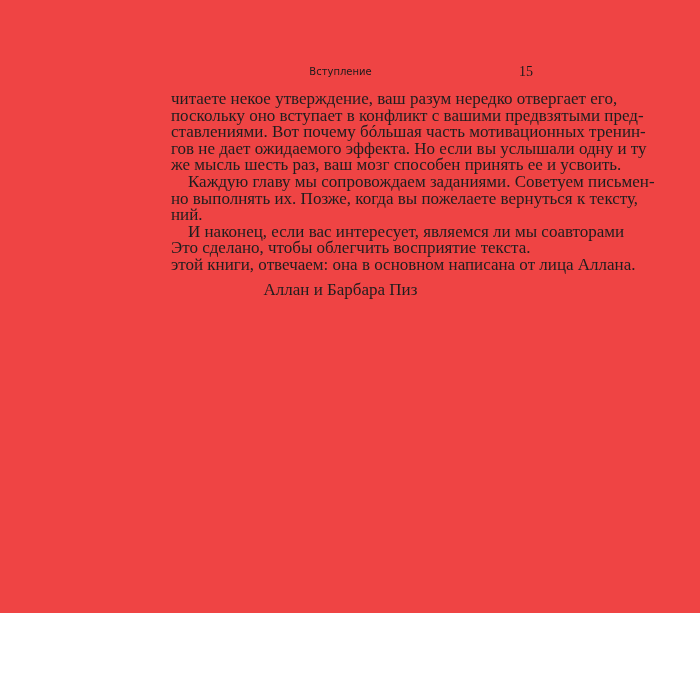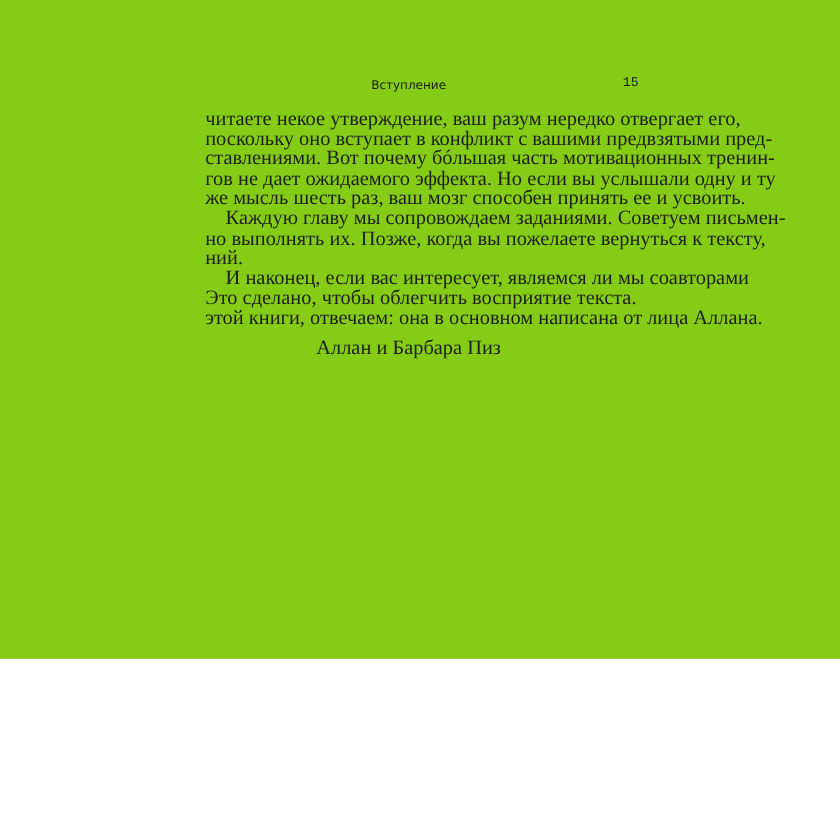--- a/index.html
+++ b/index.html
@@ -1,25 +1,25 @@
 <!DOCTYPE html>
 <html><head>
   <meta charset="utf-8">
   <style>
     html, body { margin: 0; padding: 0; background: #ffffff; }
     body { width: 700px; height: 700px; position: relative; overflow: hidden; }
-    .page { position: absolute; left: 0; top: 0; width: 700px; height: 549px; background: #84cc16; }
+    .page { position: absolute; left: 0; top: 0; width: 700px; height: 613px; background: #ef4444; }
     .running-head {
       position: absolute; top: 66px; left: 171px; width: 339px;
       text-align: center; font-family: "DejaVu Sans", sans-serif;
       font-size: 10px; color: #1a1a1a;
     }
     .page-number {
       position: absolute; top: 64px; left: 519px;
-      font-family: Liberation Mono, monospace; font-size: 11px; color: #1a1a1a;
+      font-family: Liberation Serif, serif; font-size: 14px; color: #1a1a1a;
     }
     .body-text {
       position: absolute; top: 91px; left: 171px; width: 339px;
       font-family: Liberation Serif, serif; font-size: 17px; line-height: 16.6px;
       color: #1e1e1e;
     }
     .line { display: block; white-space: nowrap; text-align: justify; text-align-last: justify; height: 16.6px; }
     .line.last { text-align-last: left; }
     .line.indent { padding-left: 17px; }
     .para { margin: 0; }

